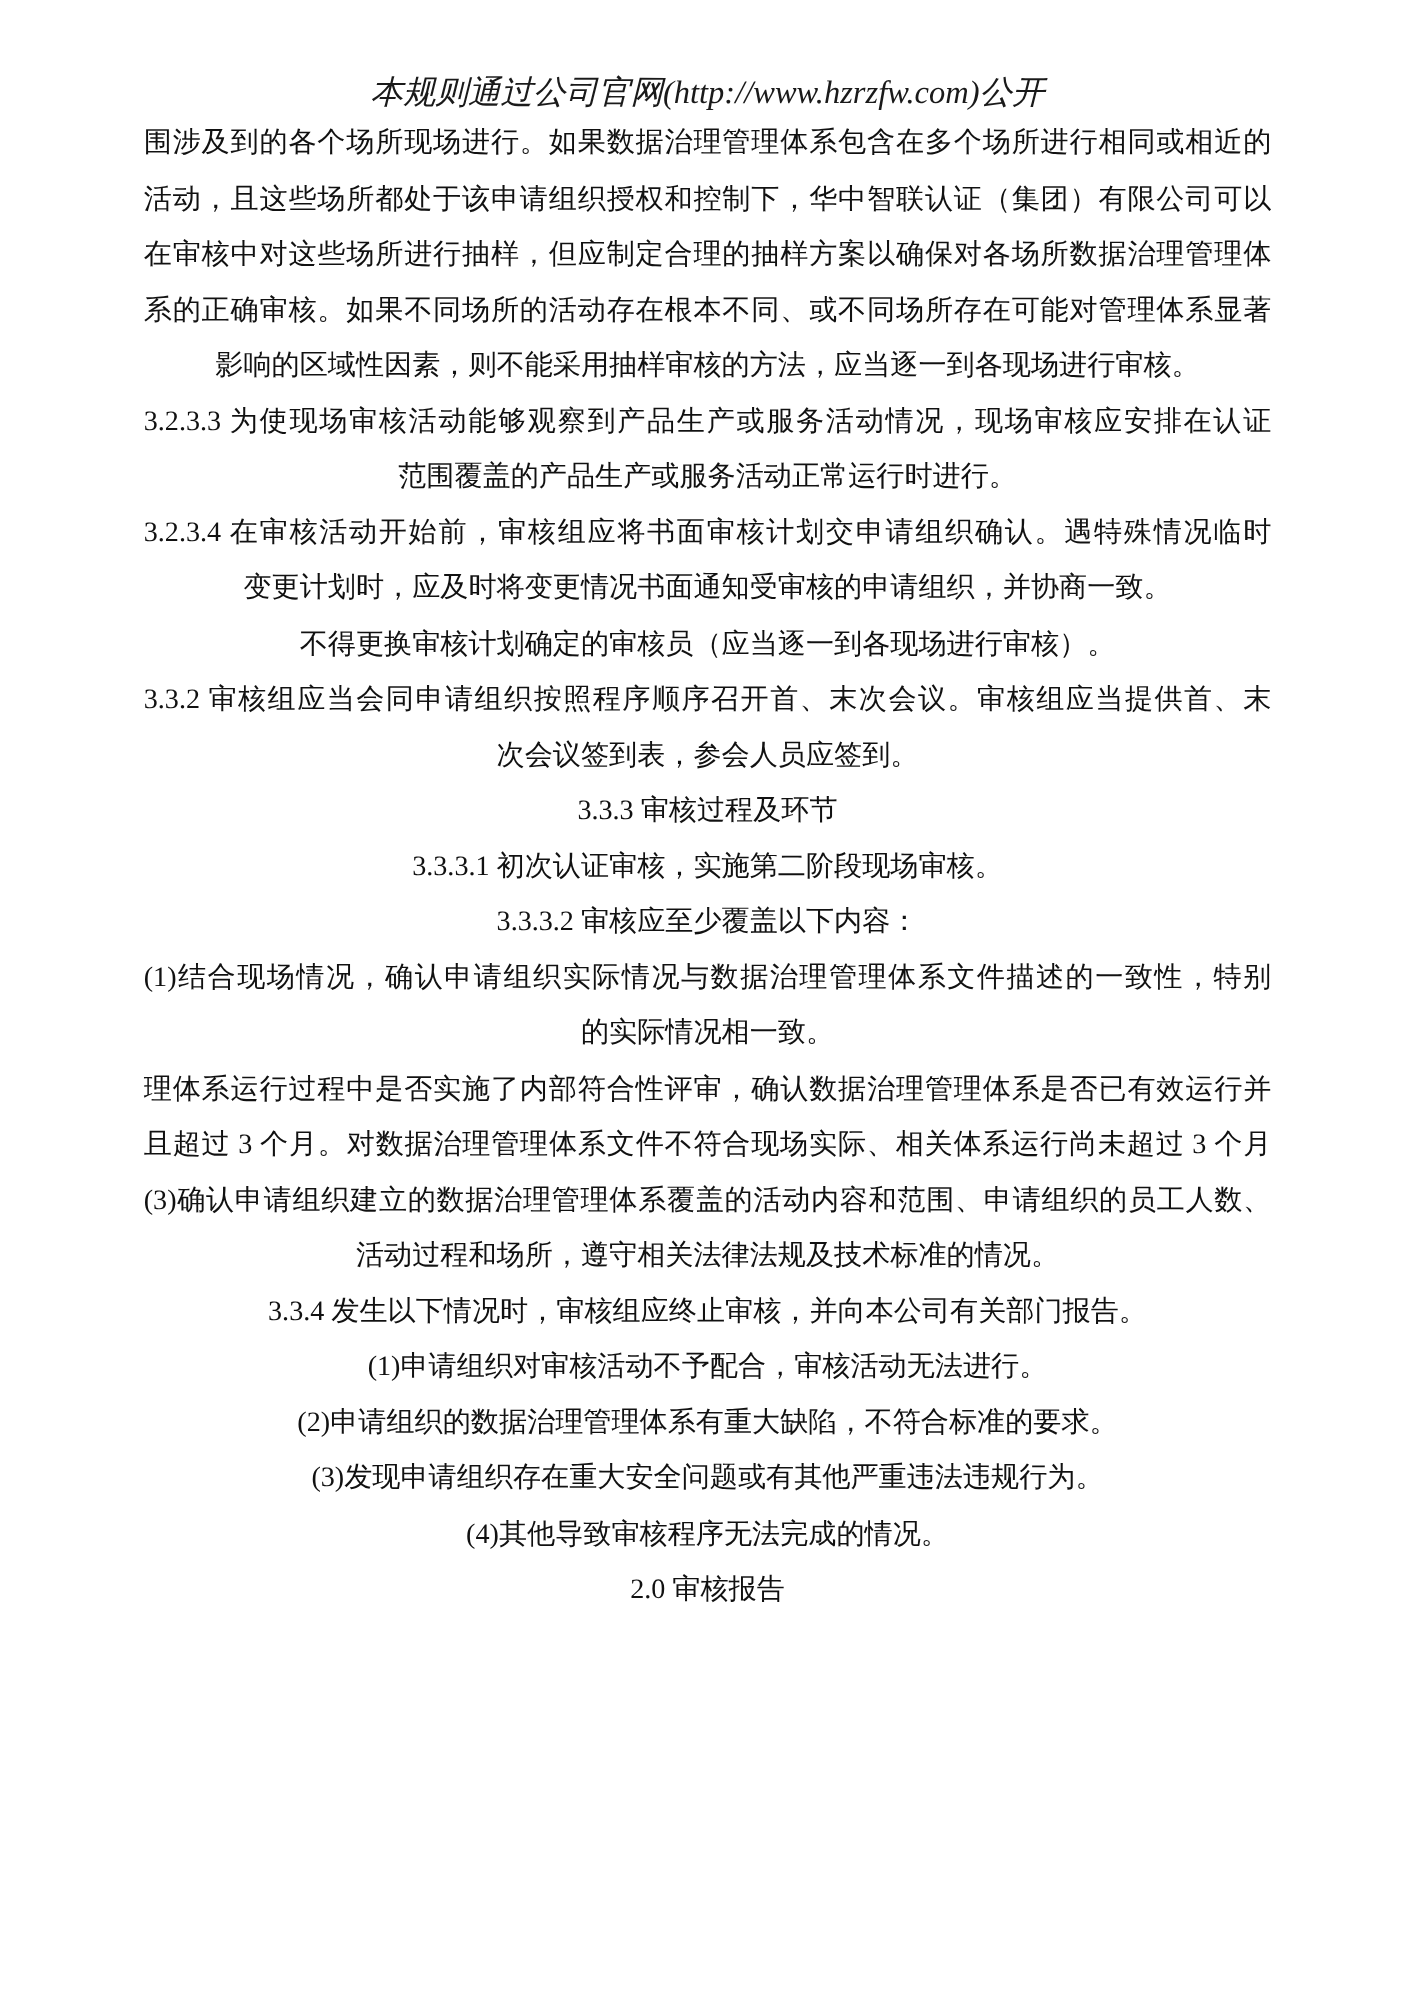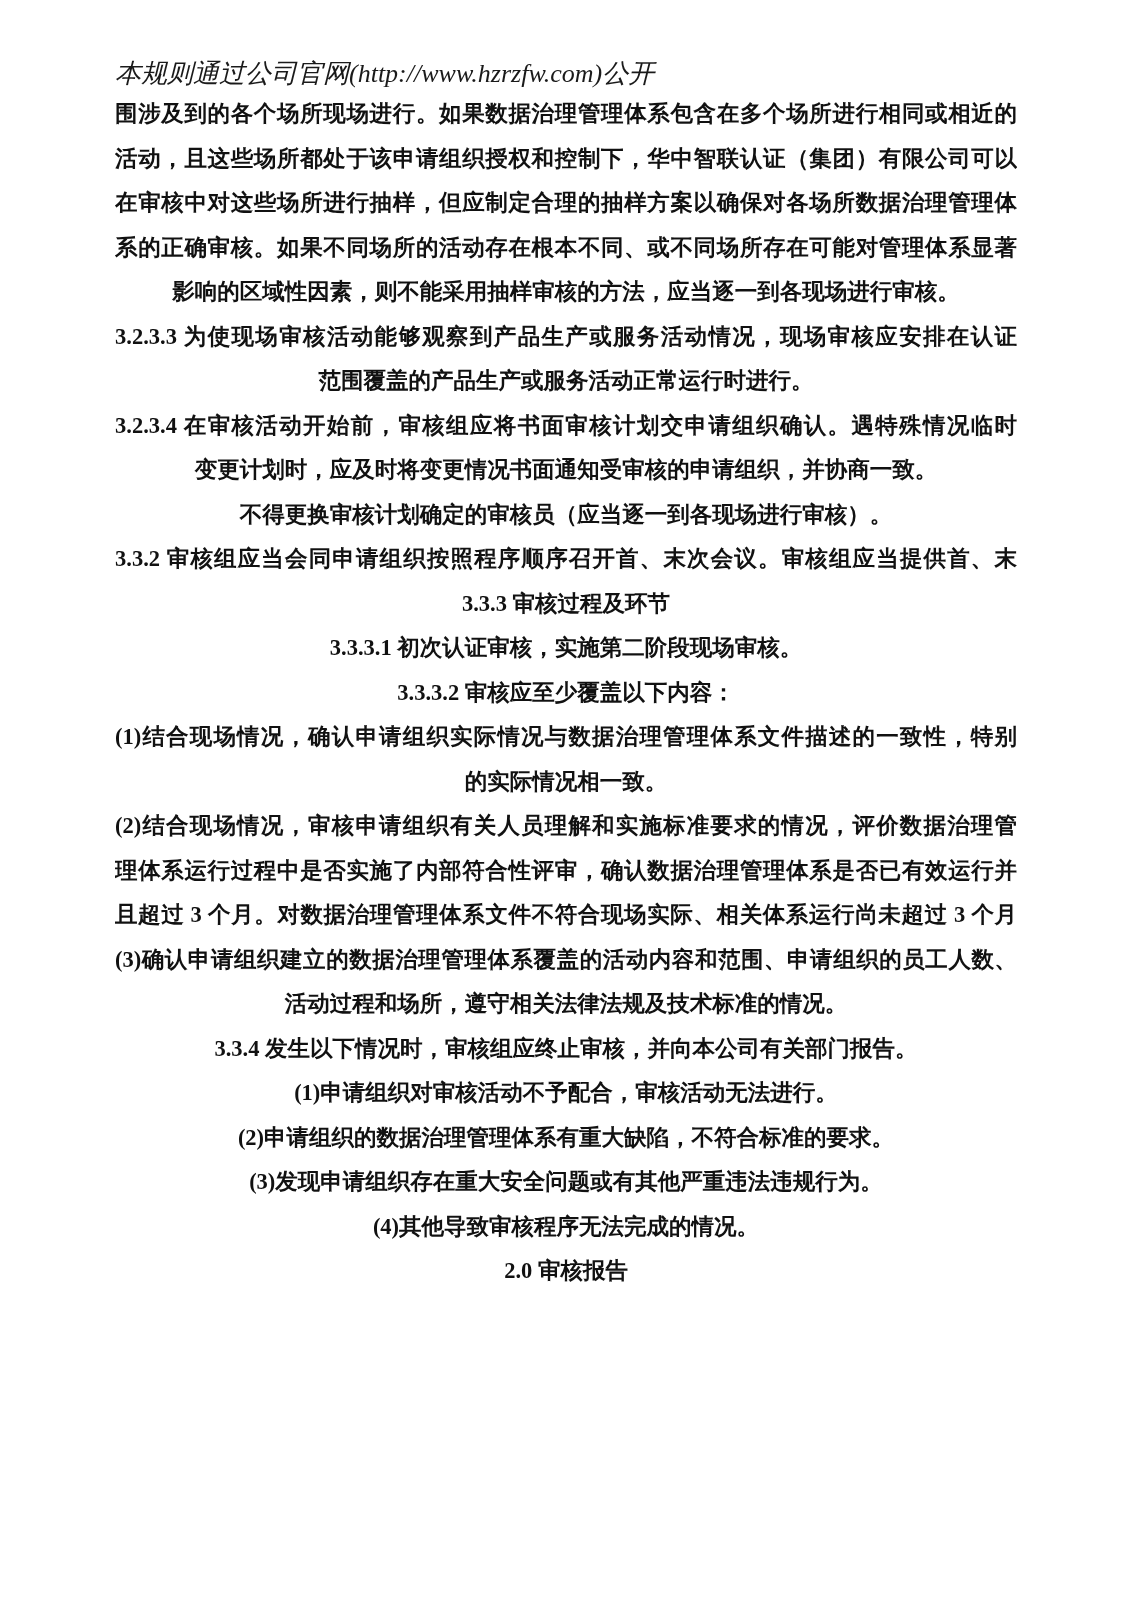--- a/index.html
+++ b/index.html
@@ -14,33 +14,32 @@
     background: #ffffff;
     overflow: hidden;
     font-family: "Liberation Serif", "DejaVu Serif", serif;
     color: #111111;
   }
   .header-note {
     position: absolute;
     top: 55px;
     left: 115px;
     right: 114px;
-    text-align: left;
+    text-align: center;
     font-style: italic;
     font-size: 26px;
     line-height: 38px;
     white-space: nowrap;
     color: #1a1a1a;
   }
   .doc-body {
     position: absolute;
     top: 92px;
     left: 115px;
     right: 114px;
-    font-weight: bold;
   }
   .line {
     height: 44.5px;
     line-height: 44.5px;
     font-size: 22.5px;
     text-align: center;
     white-space: pre-wrap;
     overflow: hidden;
   }
   .line.fill {
@@ -59,26 +58,26 @@
       <div class="line fill">活动，且这些场所都处于该申请组织授权和控制下，华中智联认证（集团）有限公司可以</div>
       <div class="line fill">在审核中对这些场所进行抽样，但应制定合理的抽样方案以确保对各场所数据治理管理体</div>
       <div class="line fill">系的正确审核。如果不同场所的活动存在根本不同、或不同场所存在可能对管理体系显著</div>
       <div class="line">影响的区域性因素，则不能采用抽样审核的方法，应当逐一到各现场进行审核。</div>
       <div class="line fill">3.2.3.3 为使现场审核活动能够观察到产品生产或服务活动情况，现场审核应安排在认证</div>
       <div class="line">范围覆盖的产品生产或服务活动正常运行时进行。</div>
       <div class="line fill">3.2.3.4 在审核活动开始前，审核组应将书面审核计划交申请组织确认。遇特殊情况临时</div>
       <div class="line">变更计划时，应及时将变更情况书面通知受审核的申请组织，并协商一致。</div>
       <div class="line">不得更换审核计划确定的审核员（应当逐一到各现场进行审核）。</div>
       <div class="line fill">3.3.2 审核组应当会同申请组织按照程序顺序召开首、末次会议。审核组应当提供首、末</div>
+      <div class="line">次会议签到表，参会人员应签到。</div>
       <div class="line">3.3.3 审核过程及环节</div>
       <div class="line">3.3.3.1 初次认证审核，实施第二阶段现场审核。</div>
       <div class="line">3.3.3.2 审核应至少覆盖以下内容：</div>
       <div class="line fill">(1)结合现场情况，确认申请组织实际情况与数据治理管理体系文件描述的一致性，特别</div>
       <div class="line">的实际情况相一致。</div>
-      <div class="line fill">(2)结合现场情况，审核申请组织有关人员理解和实施标准要求的情况，评价数据治理管</div>
       <div class="line fill">理体系运行过程中是否实施了内部符合性评审，确认数据治理管理体系是否已有效运行并</div>
       <div class="line fill">且超过 3 个月。对数据治理管理体系文件不符合现场实际、相关体系运行尚未超过 3 个月</div>
       <div class="line fill">(3)确认申请组织建立的数据治理管理体系覆盖的活动内容和范围、申请组织的员工人数、</div>
       <div class="line">活动过程和场所，遵守相关法律法规及技术标准的情况。</div>
       <div class="line">3.3.4 发生以下情况时，审核组应终止审核，并向本公司有关部门报告。</div>
       <div class="line">(1)申请组织对审核活动不予配合，审核活动无法进行。</div>
       <div class="line">(2)申请组织的数据治理管理体系有重大缺陷，不符合标准的要求。</div>
       <div class="line">(3)发现申请组织存在重大安全问题或有其他严重违法违规行为。</div>
       <div class="line">(4)其他导致审核程序无法完成的情况。</div>
       <div class="line">2.0 审核报告</div>

